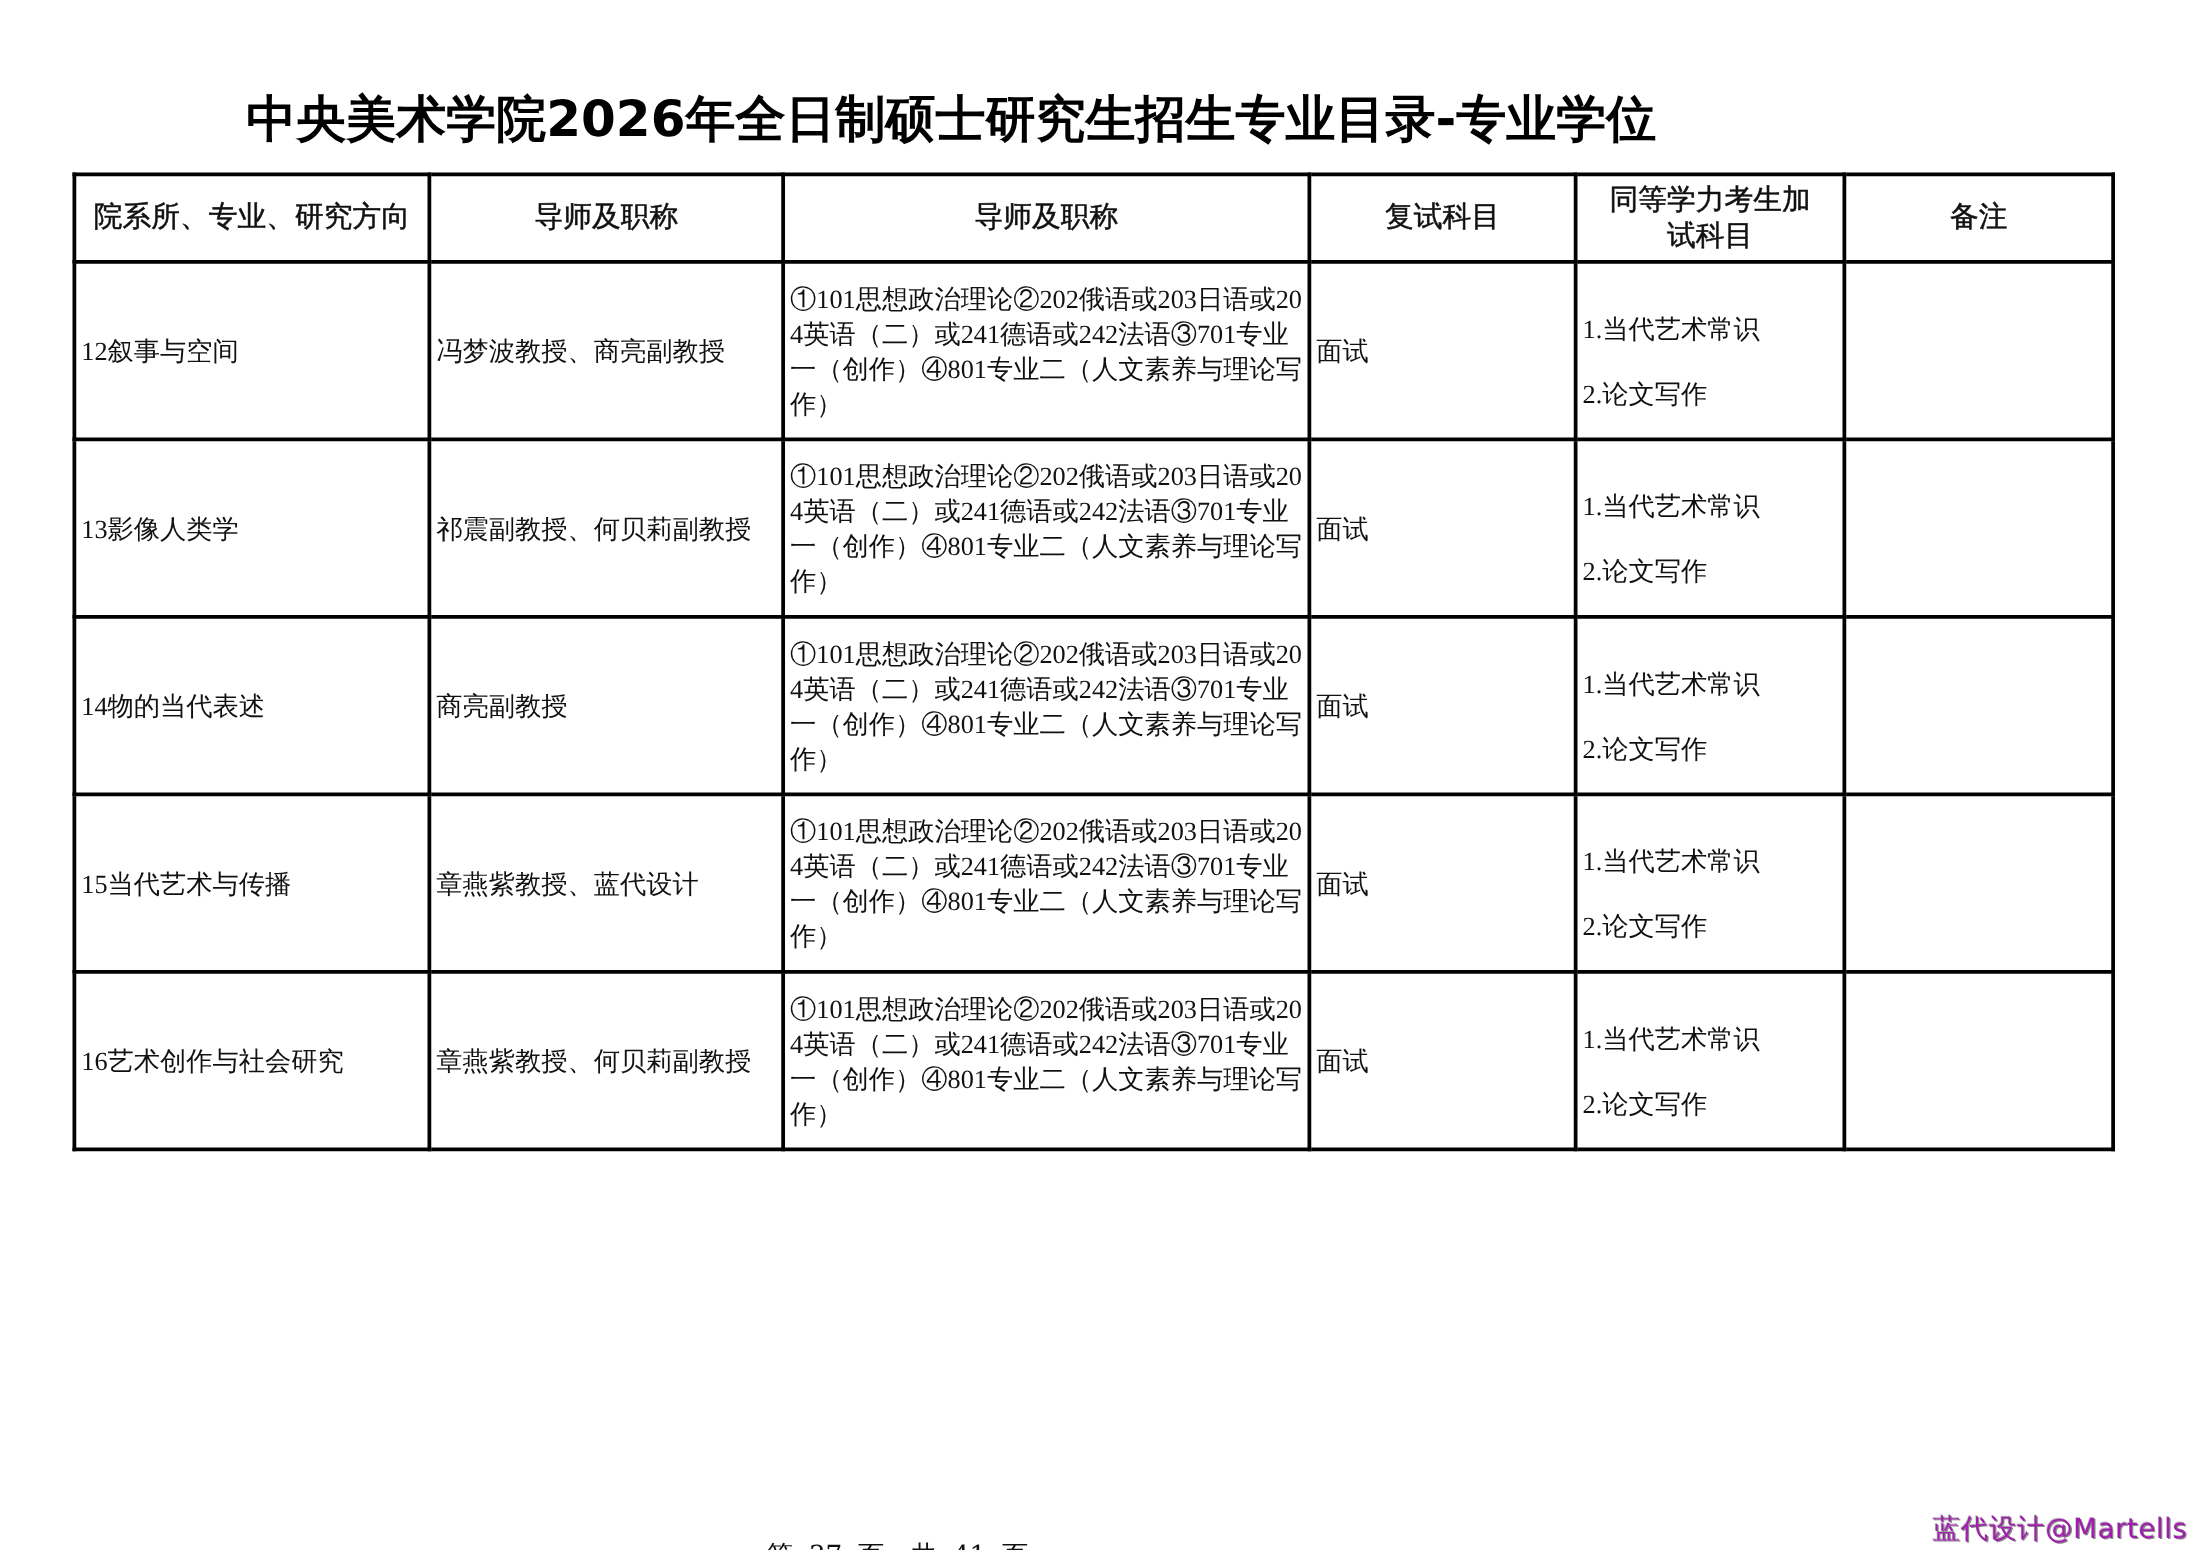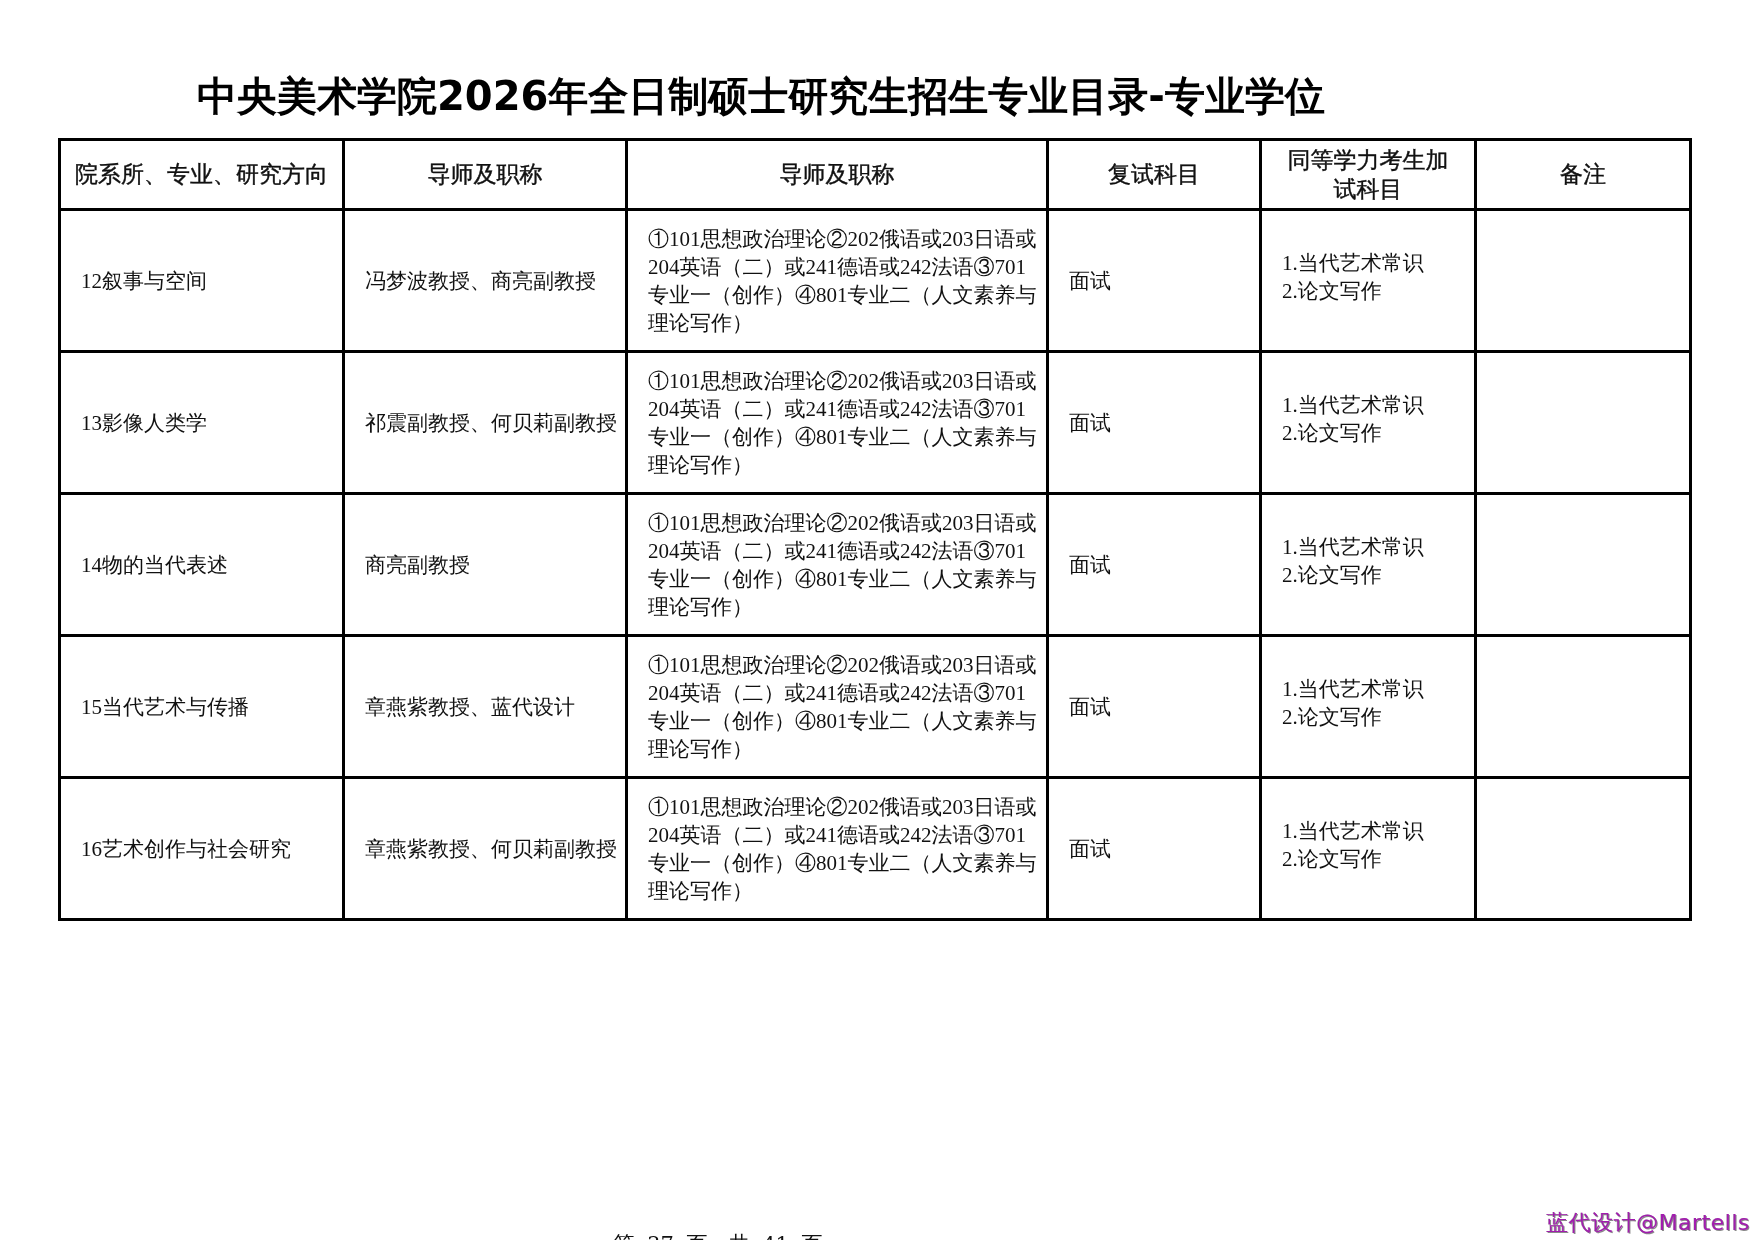--- a/index.html
+++ b/index.html
@@ -18,24 +18,24 @@
       border: 3px solid #000; padding: 0; overflow: hidden;
     }
     table.catalog th {
       height: 67px; font-family: "DejaVu Sans", sans-serif; font-weight: normal;
       font-size: 23px; line-height: 29px; text-align: center; vertical-align: middle; color: #111;
       -webkit-text-stroke: 0.4px #111;
     }
     table.catalog td {
       height: 139px; font-family: "Liberation Serif", "DejaVu Serif", serif;
       font-size: 21px; line-height: 28px; vertical-align: middle; color: #111;
-      padding-left: 20px; padding-right: 2px;
+      padding-left: 4px; padding-right: 2px;
     }
     td.col-subjects { padding-left: 4px; padding-right: 0; white-space: normal; word-break: break-all; }
-    td.col-extra .line { display: block; }
+    td.col-extra .line { display: block; margin-top: 24px; }
     td.col-extra { vertical-align: middle; }
     td.col-extra .inner { position: relative; top: -4px; }
     .footer {
       position: absolute; left: 0; top: 1230px; width: 1436px; text-align: center;
       font-family: "DejaVu Serif", serif; font-size: 21px; color: #111; word-spacing: 6px;
     }
     .watermark {
       position: absolute; right: 4px; top: 1208px;
       font-family: "DejaVu Sans", sans-serif; font-size: 22px; color: #a21caf;
       text-shadow: 1px 1px 0 #8a8a8a, -0.5px -0.5px 0 #bdbdbd;

